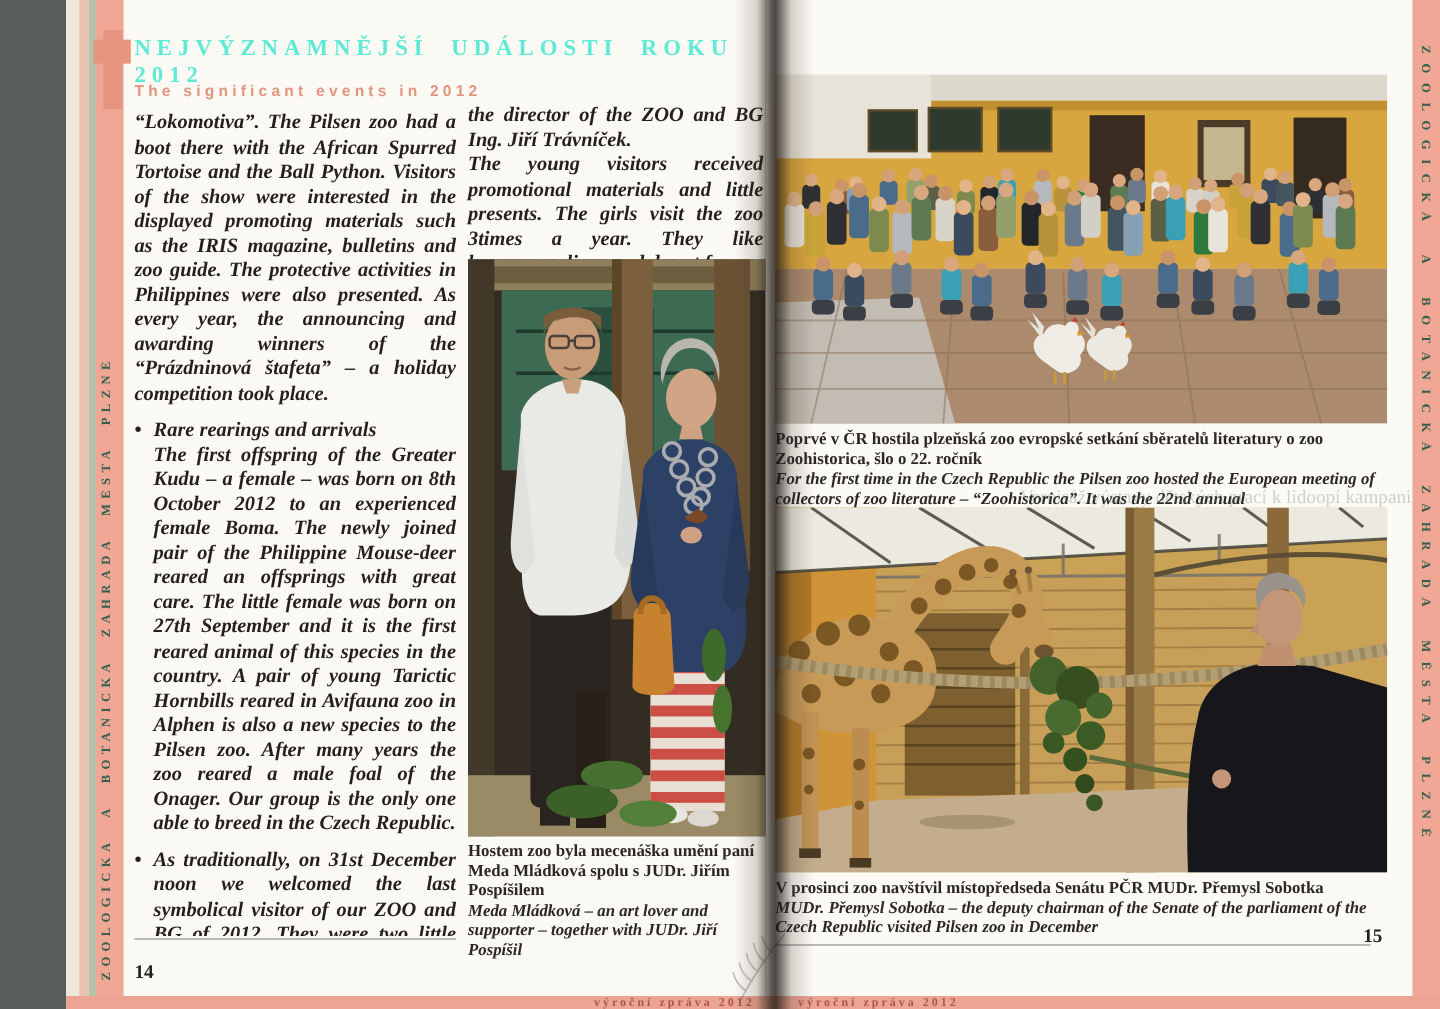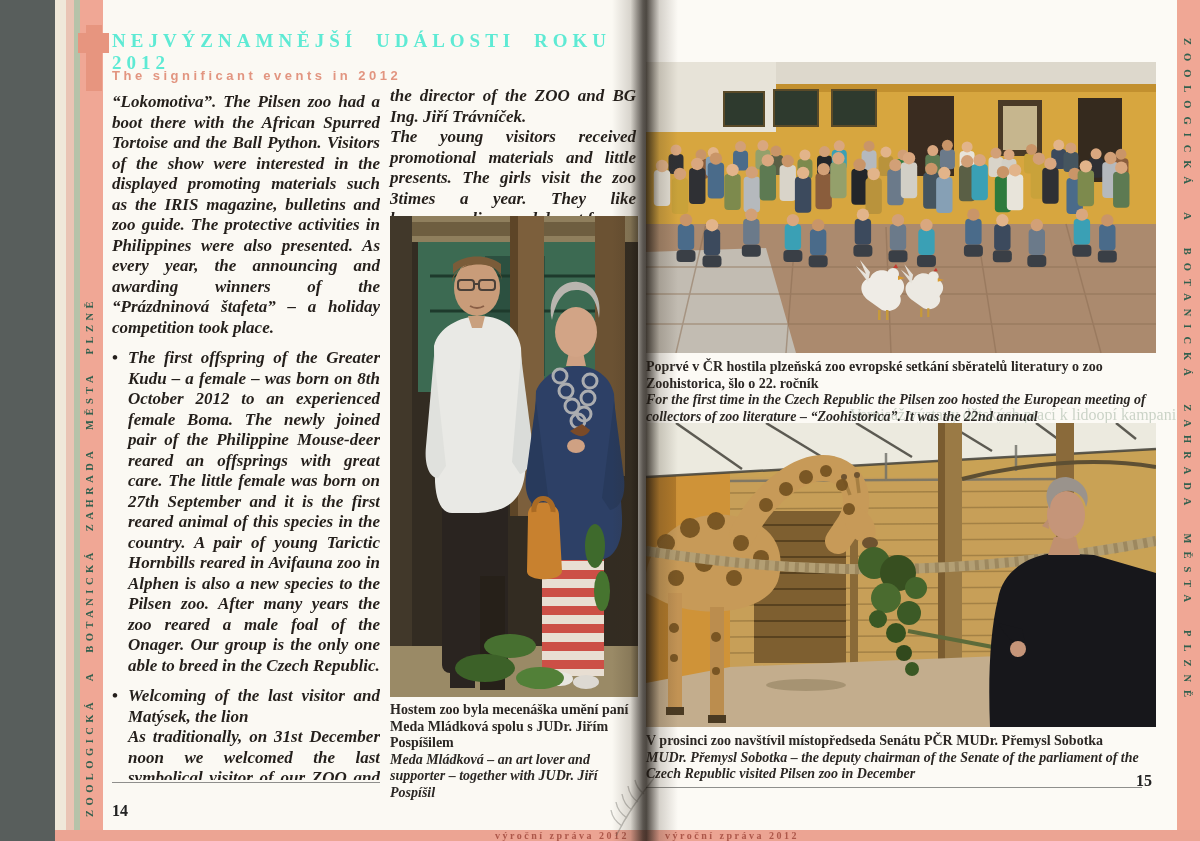--- a/index.html
+++ b/index.html
@@ -59,25 +59,25 @@
 
   <div class="tab" style="left:86px;top:25px;width:16px;height:66px;"></div>
   <div class="tab" style="left:78px;top:33px;width:31px;height:20px;"></div>
   <div class="hdr-title">NEJVÝZNAMNĚJŠÍ UDÁLOSTI ROKU 2012</div>
   <div class="hdr-sub">The significant events in 2012</div>
 
   <div class="bodycol" style="left:112px;top:92px;width:268px;height:688px;overflow:hidden;">
     <p>“Lokomotiva”. The Pilsen zoo had a boot there with the African Spurred Tortoise and the Ball Python. Visitors of the show were interested in the displayed promoting materials such as the IRIS magazine, bulletins and zoo guide. The protective activities in Philippines were also presented. As every year, the announcing and awarding winners of the “Prázdninová štafeta” – a holiday competition took place.</p>
     <div class="bullet">
       <span class="dot">•</span>
+      <span class="btitle">Rare rearings and arrivals</span>
       <span>The first offspring of the Greater Kudu – a female – was born on 8th October 2012 to an experienced female Boma. The newly joined pair of the Philippine Mouse-deer reared an offsprings with great care. The little female was born on 27th September and it is the first reared animal of this species in the country. A pair of young Tarictic Hornbills reared in Avifauna zoo in Alphen is also a new species to the Pilsen zoo. After many years the zoo reared a male foal of the Onager. Our group is the only one able to breed in the Czech Republic.</span>
     </div>
     <div class="bullet">
       <span class="dot">•</span>
-      <span class="btitle">Welcoming of the last visitor and Matýsek, the lion</span>
       <span>As traditionally, on 31st December noon we welcomed the last symbolical visitor of our ZOO and BG of 2012. They were two little girls Bára (9) and Anička (6) Jindrovy from Pilsen. They were welcomed by the Pilsen town municipality secretary Ing. Dagmar Škubalová and</span>
     </div>
   </div>
 
   <div class="bodycol" style="left:390px;top:86px;width:246px;">
     <p style="margin-bottom:0;">the director of the ZOO and BG Ing. Jiří Trávníček.</p>
     <p>The young visitors received promotional materials and little presents. The girls visit the zoo 3times a year. They like kangaroos, lions and desert foxes.</p>
   </div>
 
   <svg class="photo" style="left:390px;top:216px;" width="248" height="481" viewBox="0 0 248 481">

